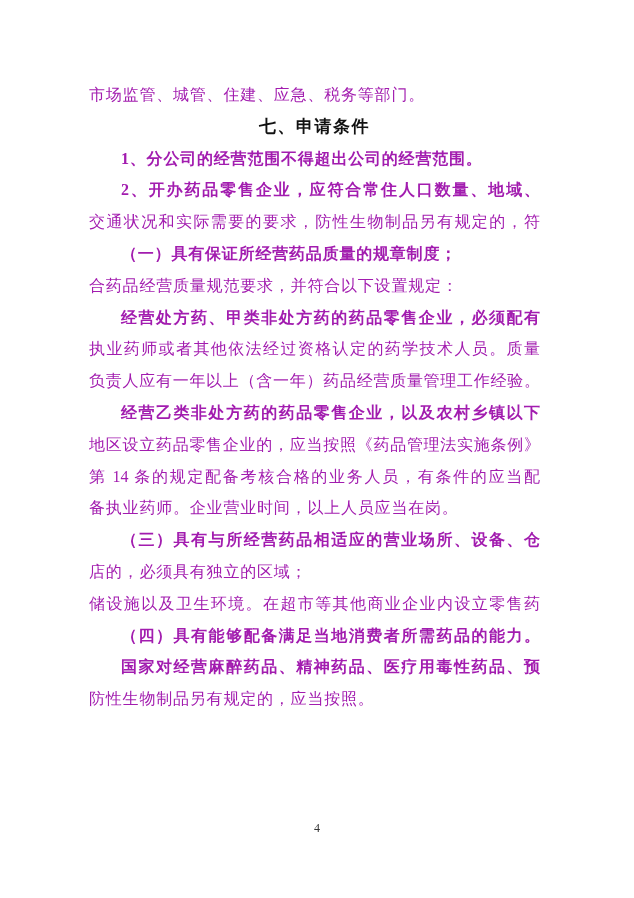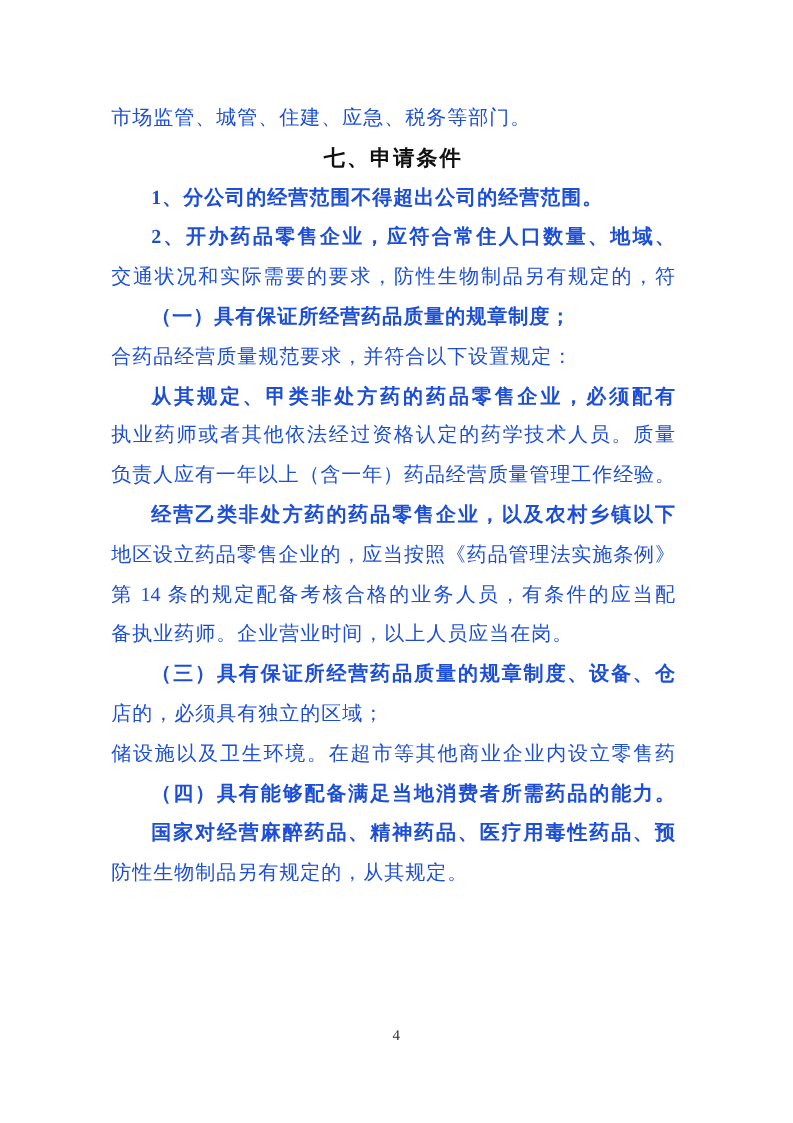--- a/index.html
+++ b/index.html
@@ -21,21 +21,21 @@
     left: 89px;
     top: 79px;
     width: 451px;
   }
   .line {
     font-size: 16px;
     line-height: 31.8px;
     height: 31.8px;
     letter-spacing: 0.8px;
     white-space: nowrap;
-    color: #1d4ed8;
+    color: #a21caf;
   }
   .line.justify {
     white-space: normal;
     letter-spacing: normal;
     text-align: justify;
     text-align-last: justify;
   }
   .line.indent {
     padding-left: 32px;
     font-weight: bold;
@@ -63,28 +63,28 @@
 
 <div class="page">
   <div class="content">
       <div class="line">市场监管、城管、住建、应急、税务等部门。</div>
       <div class="line heading">七、申请条件</div>
       <div class="line indent">1、分公司的经营范围不得超出公司的经营范围。</div>
       <div class="line indent justify">2、开办药品零售企业，应符合常住人口数量、地域、</div>
       <div class="line justify">交通状况和实际需要的要求，防性生物制品另有规定的，符</div>
       <div class="line indent">（一）具有保证所经营药品质量的规章制度；</div>
       <div class="line">合药品经营质量规范要求，并符合以下设置规定：</div>
-      <div class="line indent justify">从其规定、甲类非处方药的药品零售企业，必须配有</div>
+      <div class="line indent justify">经营处方药、甲类非处方药的药品零售企业，必须配有</div>
       <div class="line justify">执业药师或者其他依法经过资格认定的药学技术人员。质量</div>
       <div class="line justify">负责人应有一年以上（含一年）药品经营质量管理工作经验。</div>
       <div class="line indent justify">经营乙类非处方药的药品零售企业，以及农村乡镇以下</div>
       <div class="line justify">地区设立药品零售企业的，应当按照《药品管理法实施条例》</div>
       <div class="line justify">第 14 条的规定配备考核合格的业务人员，有条件的应当配</div>
       <div class="line">备执业药师。企业营业时间，以上人员应当在岗。</div>
-      <div class="line indent justify">（三）具有保证所经营药品质量的规章制度、设备、仓</div>
+      <div class="line indent justify">（三）具有与所经营药品相适应的营业场所、设备、仓</div>
       <div class="line">店的，必须具有独立的区域；</div>
       <div class="line justify">储设施以及卫生环境。在超市等其他商业企业内设立零售药</div>
       <div class="line indent justify">（四）具有能够配备满足当地消费者所需药品的能力。</div>
       <div class="line indent justify">国家对经营麻醉药品、精神药品、医疗用毒性药品、预</div>
-      <div class="line">防性生物制品另有规定的，从其规定。</div>
+      <div class="line">防性生物制品另有规定的，应当按照。</div>
     </div>
   <div class="pagenum">4</div>
 </div>
 
 </body></html>

